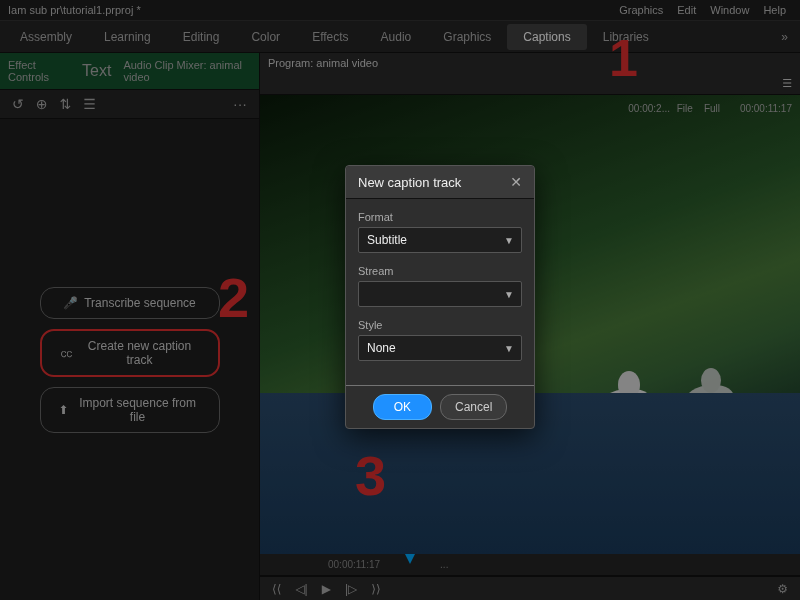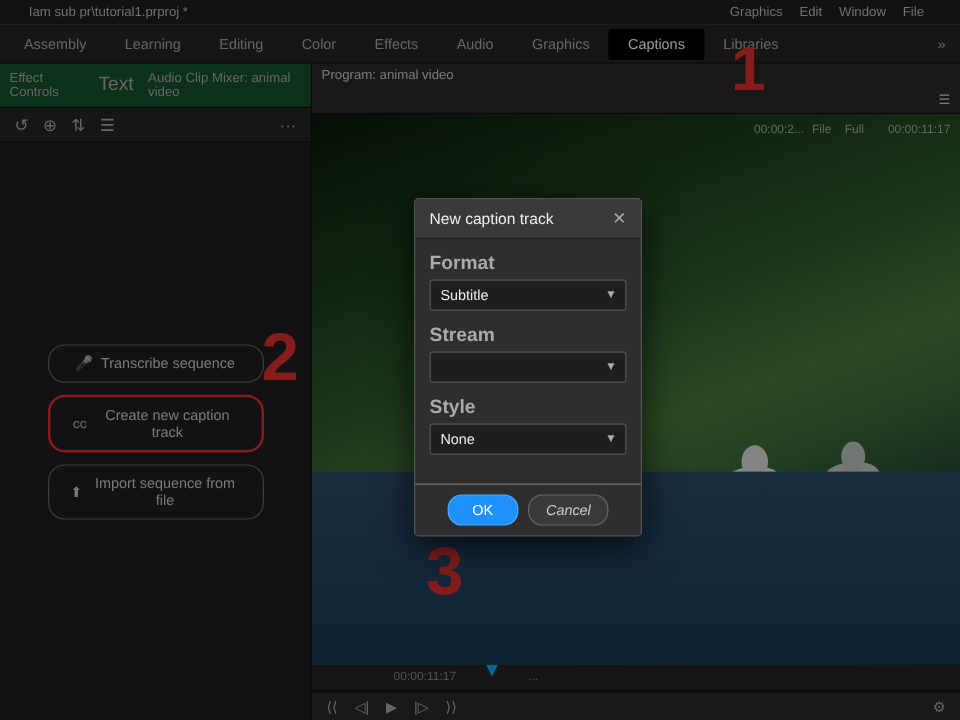--- a/index.html
+++ b/index.html
@@ -1,26 +1,26 @@
 <!DOCTYPE html>
 <html><head>
   <meta charset="utf-8">
   <style>
     * { margin: 0; padding: 0; box-sizing: border-box; }
     body { width: 800px; height: 600px; overflow: hidden; background: #1a1a1a; font-family: Arial, sans-serif; font-size: 12px; color: #ccc; }
 
     
-    .menu-bar { background: #1e1e1e; padding: 2px 24px; font-size: 11px; color: #bbb; display: flex; align-items: center; gap: 2px; border-bottom: 1px solid #333; justify-content: center; }
+    .menu-bar { background: #1e1e1e; padding: 2px 8px; font-size: 11px; color: #bbb; display: flex; align-items: center; gap: 2px; border-bottom: 1px solid #333; justify-content: center; }
     .menu-bar-title { flex: 1; }
     .menu-item { padding: 2px 6px; cursor: pointer; }
 
     
     .tab-bar { background: #252525; display: flex; align-items: center; height: 32px; border-bottom: 1px solid #111; padding: 0 4px; }
     .tab { padding: 6px 16px; font-size: 12px; color: #aaa; cursor: pointer; }
-    .tab.active { color: #fff; background: #000000; border-radius: 3px; text-align: right; }
+    .tab.active { color: #fff; background: #404040; border-radius: 3px; text-align: right; }
     .tab-more { margin-left: auto; padding: 4px 8px; color: #aaa; cursor: pointer; }
 
     
     .main-layout { display: flex; height: calc(600px - 52px); }
 
     
     .left-panel { width: 260px; background: #1e1e1e; border-right: 1px solid #111; display: flex; flex-direction: column; }
     .panel-toolbar { background: #14532d; padding: 6px 8px; display: flex; align-items: center; gap: 4px; border-bottom: 1px solid #111; }
     .panel-sub-toolbar { background: #252525; padding: 4px 8px; display: flex; align-items: center; gap: 4px; border-bottom: 1px solid #111; }
     .icon-btn { background: none; border: none; color: #aaa; cursor: pointer; font-size: 14px; padding: 2px 4px; }
@@ -40,48 +40,48 @@
     .monitor-controls { background: #2a2a2a; padding: 3px 8px; display: flex; align-items: center; gap: 6px; border-top: 1px solid #111; }
     .ctrl-btn { background: none; border: none; color: #aaa; cursor: pointer; font-size: 12px; padding: 2px 4px; }
     .timeline-timecodes { background: #252525; height: 20px; border-bottom: 1px solid #111; display: flex; align-items: center; padding: 0 8px; font-size: 10px; color: #888; position: relative; }
 
     
     .dialog-overlay { position: absolute; top: 0; left: 0; width: 800px; height: 600px; background: rgba(0,0,0,0.4); z-index: 20; display: flex; align-items: center; justify-content: center; }
     .dialog { background: #2e2e2e; border: 1px solid #555; border-radius: 4px; width: 190px; box-shadow: 0 8px 30px rgba(0,0,0,0.7); position: absolute; top: 165px; left: 345px; }
     .dialog-title { background: #3a3a3a; padding: 8px 12px; font-size: 13px; color: #eee; display: flex; justify-content: space-between; align-items: flex-end; border-bottom: 1px solid #111; border-radius: 4px 4px 0 0; }
     .dialog-close { cursor: pointer; color: #aaa; font-size: 14px; }
     .dialog-body { padding: 12px; }
-    .dialog-label { font-size: 16px; color: #aaa; margin-bottom: 4px; font-weight: bold; }
+    .dialog-label { font-size: 11px; color: #aaa; margin-bottom: 4px; }
     .dialog-select { width: 100%; background: #1e1e1e; border: 1px solid #555; color: #eee; padding: 5px 8px; font-size: 12px; border-radius: 2px; appearance: none; cursor: pointer; }
     .dialog-field { margin-bottom: 12px; position: relative; }
     .select-arrow { position: absolute; right: 8px; top: 50%; transform: translateY(-50%); color: #aaa; pointer-events: none; font-size: 10px; }
     .dialog-footer { padding: 8px 12px; display: flex; justify-content: center; gap: 8px; border-top: 1px solid #737373; }
     .btn-ok { background: #1e90ff; border: none; color: #fff; padding: 5px 20px; border-radius: 12px; cursor: pointer; font-size: 12px; border: 1px solid #4ab0ff; }
-    .btn-cancel { background: #3a3a3a; border: 1px solid #666; color: #ccc; padding: 5px 14px; border-radius: 12px; cursor: pointer; font-size: 12px; font-style: italic; }
+    .btn-cancel { background: #3a3a3a; border: 1px solid #666; color: #ccc; padding: 5px 14px; border-radius: 12px; cursor: pointer; font-size: 12px; }
 
     
     .page-container { position: relative; width: 800px; height: 600px; overflow: hidden; }
   </style>
 </head>
 <body>
 
 <div class="page-container">
 
   <div class="step-1">1</div>
 
   <div class="step-2">2</div>
 
   <div class="step-3">3</div>
 
   <div class="menu-bar">
     <span class="menu-bar-title">Iam sub pr\tutorial1.prproj *</span>
     <span class="menu-item">Graphics</span>
     <span class="menu-item">Edit</span>
     <span class="menu-item">Window</span>
-    <span class="menu-item">File</span>
+    <span class="menu-item">Help</span>
   </div>
 
   <div class="tab-bar">
     <div class="tab">Assembly</div>
     <div class="tab">Learning</div>
     <div class="tab">Editing</div>
     <div class="tab">Color</div>
     <div class="tab">Effects</div>
     <div class="tab">Audio</div>
     <div class="tab">Graphics</div>

